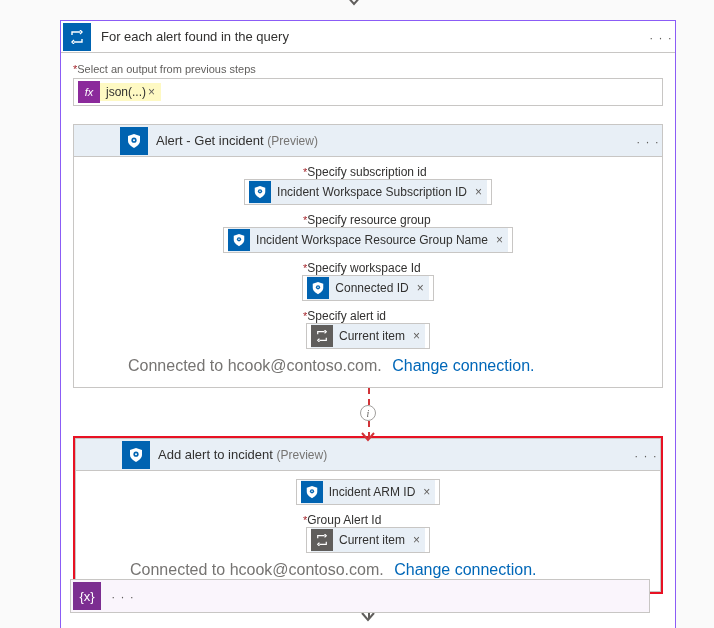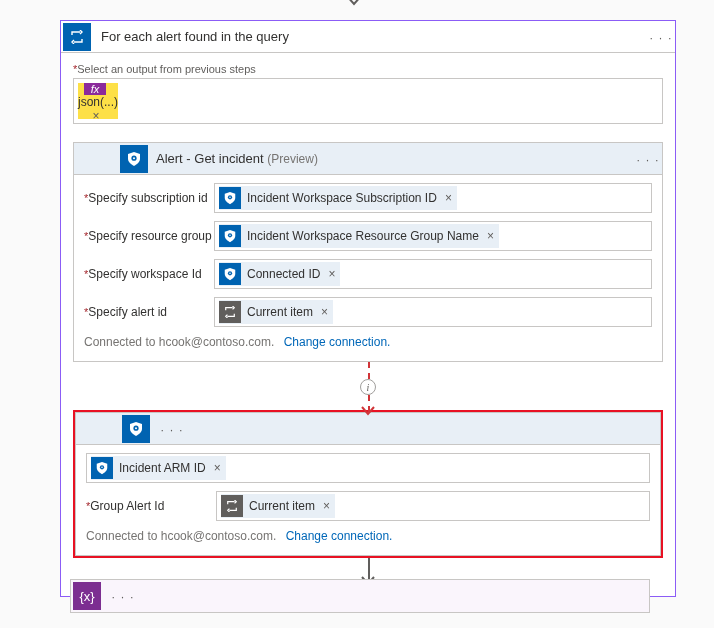--- a/index.html
+++ b/index.html
@@ -8,38 +8,38 @@
   .top-arrowhead { position: absolute; left: 345px; top: -6px; }
   .card-outer { position: absolute; left: 60px; top: 20px; width: 616px; border: 1px solid #8b5cf6; background: #fff; }
   .card-outer-header { display: flex; align-items: center; border-bottom: 1px solid #c8c6c4; height: 32px; }
   .header-icon-blue { width: 28px; height: 28px; background: #0063b1; color: #fff; display: flex; align-items: center; justify-content: center; margin: 2px 10px 2px 2px; }
   .header-title { flex: 1; font-size: 13px; }
   .menu-dots { width: 28px; text-align: center; color: #605e5c; cursor: pointer; letter-spacing: 1px; font-size: 12px; padding-top:2px; }
   .outer-body { padding: 10px 12px 14px 12px; }
   .req { color: #a4262c; font-size: 11px; }
   .label-select { font-size: 11px; color: #605e5c; margin-bottom: 3px; }
   .token-field { border: 1px solid #c8c6c4; padding: 4px; min-height: 28px; display: flex; align-items: center; flex-wrap: wrap; }
-  .token-fx { display: inline-flex; align-items: center; background: #fde047; font-size: 12px; color: #323130; height: 36px; flex-direction: column; }
+  .token-fx { display: inline-flex; align-items: center; background: #fef9c3; font-size: 12px; color: #323130; height: 18px; }
   .token-fx .fx-badge { width: 22px; height: 22px; background: #8b2a9b; color: #fff; display: flex; align-items: center; justify-content: center; margin-right: 6px; font-style: italic; font-size: 11px; }
   .token-fx .x { margin: 0 6px 0 2px; color: #605e5c; cursor: pointer; }
   .inner-card { border: 1px solid #c8c6c4; margin-top: 18px; background: #fff; }
   .inner-header { display: flex; align-items: center; border-bottom: 1px solid #c8c6c4; height: 32px; background: #e8eff6; padding-left: 44px; }
   .shield { width: 28px; height: 28px; background: #0063b1; display: flex; align-items: center; justify-content: center; margin: 2px 8px 2px 2px; }
   .inner-title { flex: 1; font-size: 13px; }
   .preview { color: #767472; font-size: 12px; }
   .inner-body { padding: 8px 10px 12px 10px; }
-  .form-row { display: flex; align-items: center; margin-bottom: 8px; }
+  .form-row { display: flex; align-items: center; margin-bottom: 8px; flex-direction: column; }
   .form-label { width: 130px; font-size: 12px; color: #323130; flex-shrink: 0; }
   .form-input { flex: 1; border: 1px solid #c8c6c4; height: 30px; display: flex; align-items: center; padding: 0 4px; }
   .pill { display: inline-flex; align-items: center; height: 24px; background: #e8eff6; font-size: 12px; }
   .pill-icon { width: 22px; height: 22px; background: #0063b1; margin-right: 6px; display: flex; align-items: center; justify-content: center; }
   .pill-icon.grey { background: #605e5c; }
   .pill-label { padding-right: 3px; }
   .pill-x { color: #605e5c; padding: 0 5px; cursor: pointer; }
-  .connected-row { margin-top: 6px; font-size: 12px; color: #767472; }
+  .connected-row { margin-top: 6px; font-size: 16px; color: #767472; margin-left: 44px; }
   .connected-row a { color: #0067b8; text-decoration: none; }
   .conn-gap { margin-left: 6px; }
   .flow-divider { position: relative; height: 50px; margin: 0 auto; width: 1px; }
   .dash-line { position: absolute; left: 50%; top: 0; width: 0; height: 100%; border-left: 2px dashed #d13438; }
   .info-circle { position: absolute; left: 50%; top: 50%; transform: translate(-50%,-50%); width: 16px; height: 16px; border: 1px solid #a19f9d; border-radius: 50%; background: #fff; font-size: 10px; display: flex; align-items: center; justify-content: center; color: #605e5c; font-style: italic; font-family: Georgia, serif; }
   .dash-arrowhead { position: absolute; left: 50%; bottom: -4px; transform: translateX(-50%); }
   .red-box { border: 2px solid #e81123; padding: 0; margin-top: -2px; }
   .solid-conn { position: relative; height: 24px; }
   .solid-line { position: absolute; left: 50%; top: 0; width: 0; height: 100%; border-left: 2px solid #605e5c; }
   .solid-arrow { position: absolute; left: 50%; bottom: -4px; transform: translateX(-50%); }
@@ -173,20 +173,21 @@
     <div class="red-box">
       <div class="inner-card" style="margin-top:0; border:1px solid #c8c6c4;">
         <div class="inner-header">
           <div class="shield">
             <svg width="16" height="16" viewBox="0 0 16 16">
                   <path d="M8 1 L14 3 V8 C14 12 8 15 8 15 C8 15 2 12 2 8 V3 Z" fill="#fff"></path>
                   <circle cx="8" cy="7.2" r="2.6" fill="#0063b1"></circle>
                   <circle cx="8" cy="7.2" r="1" fill="#fff"></circle>
                 </svg>
           </div>
+          <div class="inner-title"><span>Add alert to incident </span><span class="preview">(Preview)</span></div>
           <div class="menu-dots">· · ·</div>
         </div>
         <div class="inner-body">
           <div class="form-row">
             <div class="form-input">
               <span class="pill">
                 <span class="pill-icon">
                       <svg width="14" height="14" viewBox="0 0 16 16">
                         <path d="M8 1 L14 3 V8 C14 12 8 15 8 15 C8 15 2 12 2 8 V3 Z" fill="#fff"></path>
                         <circle cx="8" cy="7.2" r="2.4" fill="#0063b1"></circle>

